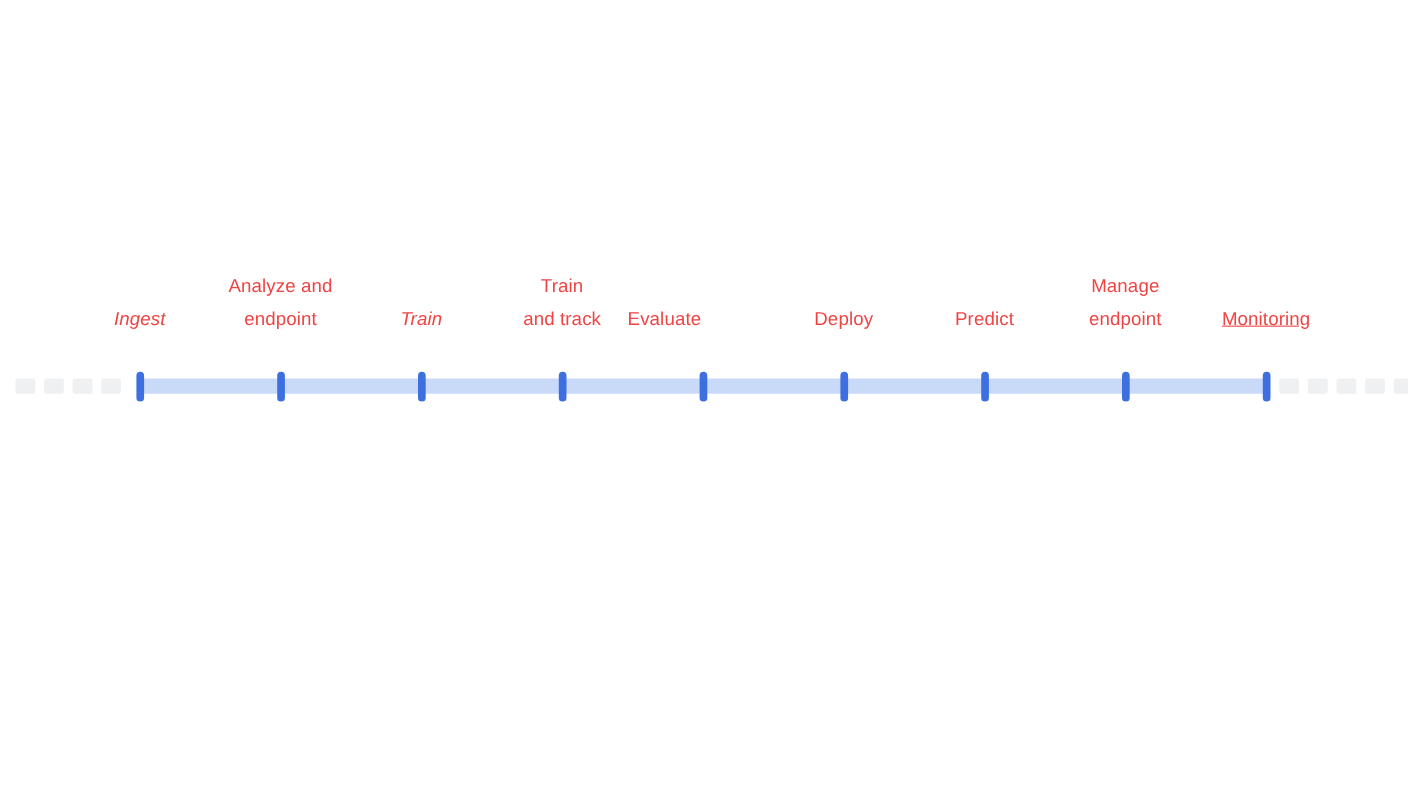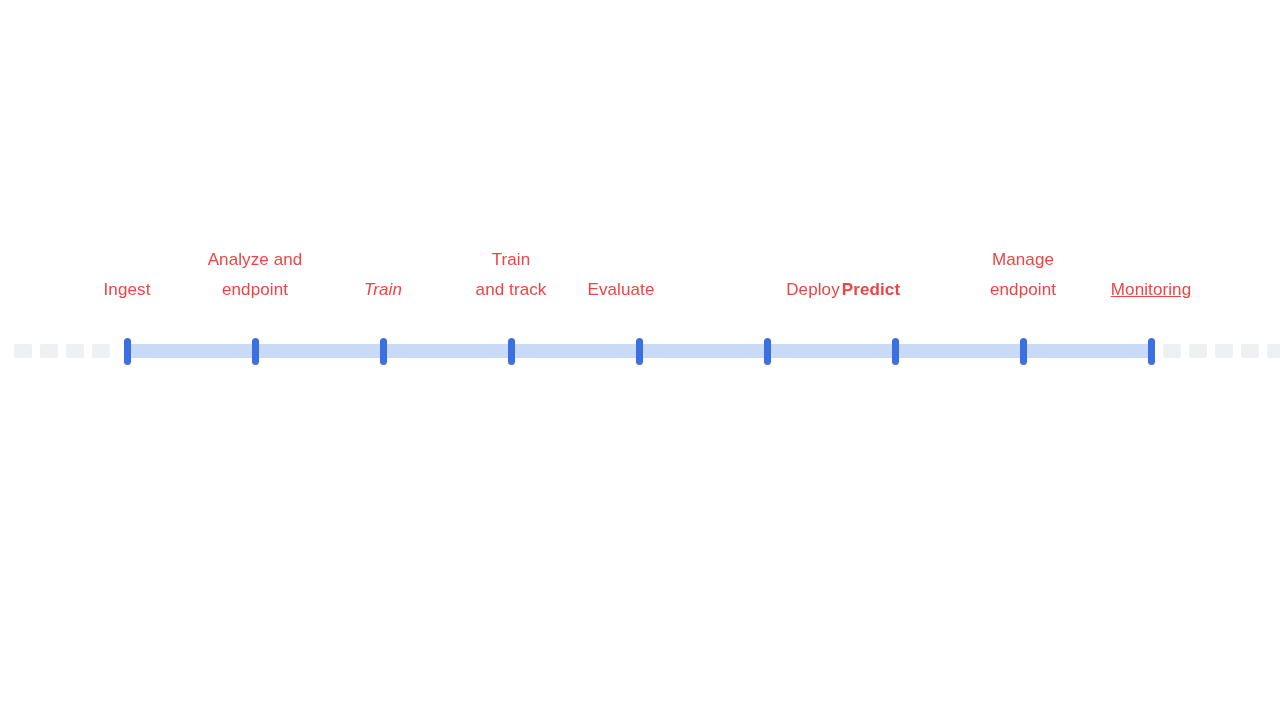--- a/index.html
+++ b/index.html
@@ -136,41 +136,41 @@
         <div class="marker" title="Train" style="left: 383px;"></div>
         <div class="marker" title="Upload and track" style="left: 511px;"></div>
         <div class="marker" title="Evaluate" style="left: 639px;"></div>
         <div class="marker" title="Deploy" style="left: 767px;"></div>
         <div class="marker" title="Predict" style="left: 895px;"></div>
         <div class="marker" title="Manage endpoint" style="left: 1023px;"></div>
         <div class="marker" title="Monitoring" style="left: 1151px;"></div>
       </div>
 
     <div class="labels">
-        <div class="stage-label" style="left: 127px;">
+        <div class="stage-label" style="left: 127px; font-style: italic;">
           <span class="line">Ingest</span>
         </div>
         <div class="stage-label" style="left: 255px;">
           <span class="line">Analyze and</span>
           <span class="line">endpoint</span>
         </div>
         <div class="stage-label" style="left: 383px; font-style: italic;">
           <span class="line">Train</span>
         </div>
         <div class="stage-label" style="left: 511px;">
           <span class="line">Train</span>
           <span class="line">and track</span>
         </div>
-        <div class="stage-label" style="left: 621px;">
+        <div class="stage-label" style="left: 604px;">
           <span class="line">Evaluate</span>
         </div>
-        <div class="stage-label" style="left: 813px;">
+        <div class="stage-label" style="left: 767px;">
           <span class="line">Deploy</span>
         </div>
-        <div class="stage-label" style="left: 871px; font-weight: bold;">
+        <div class="stage-label" style="left: 895px;">
           <span class="line">Predict</span>
         </div>
         <div class="stage-label" style="left: 1023px;">
           <span class="line">Manage</span>
           <span class="line">endpoint</span>
         </div>
         <div class="stage-label" style="left: 1151px; text-decoration: underline;">
           <span class="line">Monitoring</span>
         </div>
       </div>

